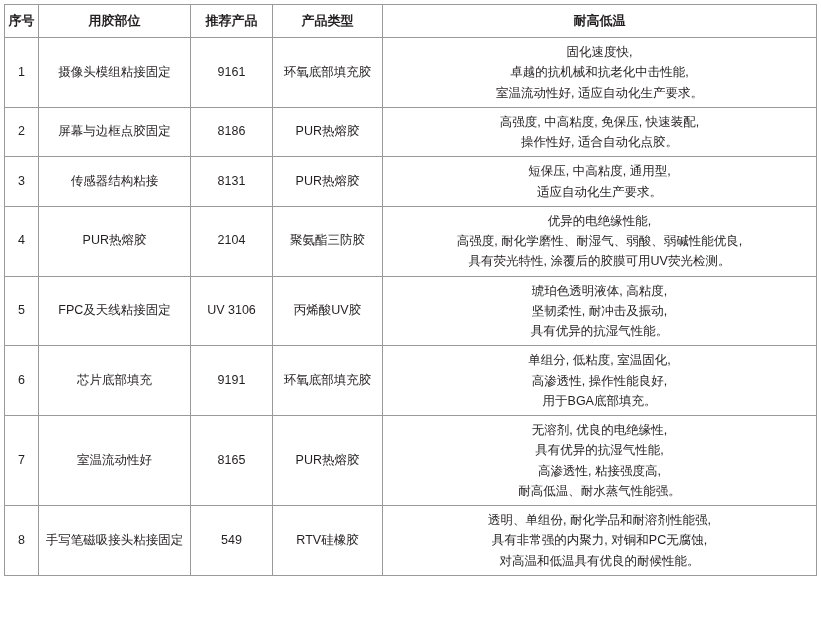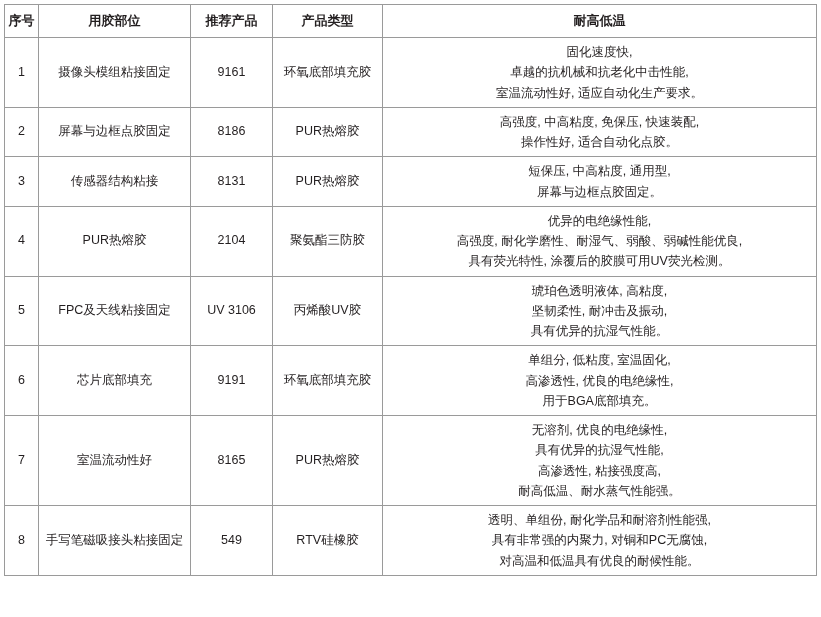--- a/index.html
+++ b/index.html
@@ -101,21 +101,21 @@
           <span class="feat-line">操作性好, 适合自动化点胶。</span>
         </td>
       </tr>
       <tr>
         <td class="cell-idx">3</td>
         <td class="cell-part">传感器结构粘接</td>
         <td class="cell-prod">8131</td>
         <td class="cell-type">PUR热熔胶</td>
         <td class="cell-feat">
           <span class="feat-line">短保压, 中高粘度, 通用型,</span>
-          <span class="feat-line">屏幕与边框点胶固定。</span>
+          <span class="feat-line">适应自动化生产要求。</span>
         </td>
       </tr>
       <tr>
         <td class="cell-idx">4</td>
         <td class="cell-part">PUR热熔胶</td>
         <td class="cell-prod">2104</td>
         <td class="cell-type">聚氨酯三防胶</td>
         <td class="cell-feat">
           <span class="feat-line">优异的电绝缘性能,</span>
           <span class="feat-line">高强度, 耐化学磨性、耐湿气、弱酸、弱碱性能优良,</span>
@@ -133,21 +133,21 @@
           <span class="feat-line">具有优异的抗湿气性能。</span>
         </td>
       </tr>
       <tr>
         <td class="cell-idx">6</td>
         <td class="cell-part">芯片底部填充</td>
         <td class="cell-prod">9191</td>
         <td class="cell-type">环氧底部填充胶</td>
         <td class="cell-feat">
           <span class="feat-line">单组分, 低粘度, 室温固化,</span>
-          <span class="feat-line">高渗透性, 优良的电绝缘性,</span>
+          <span class="feat-line">高渗透性, 操作性能良好,</span>
           <span class="feat-line">用于BGA底部填充。</span>
         </td>
       </tr>
       <tr>
         <td class="cell-idx">7</td>
         <td class="cell-part">室温流动性好</td>
         <td class="cell-prod">8165</td>
         <td class="cell-type">PUR热熔胶</td>
         <td class="cell-feat">
           <span class="feat-line">无溶剂, 优良的电绝缘性,</span>

